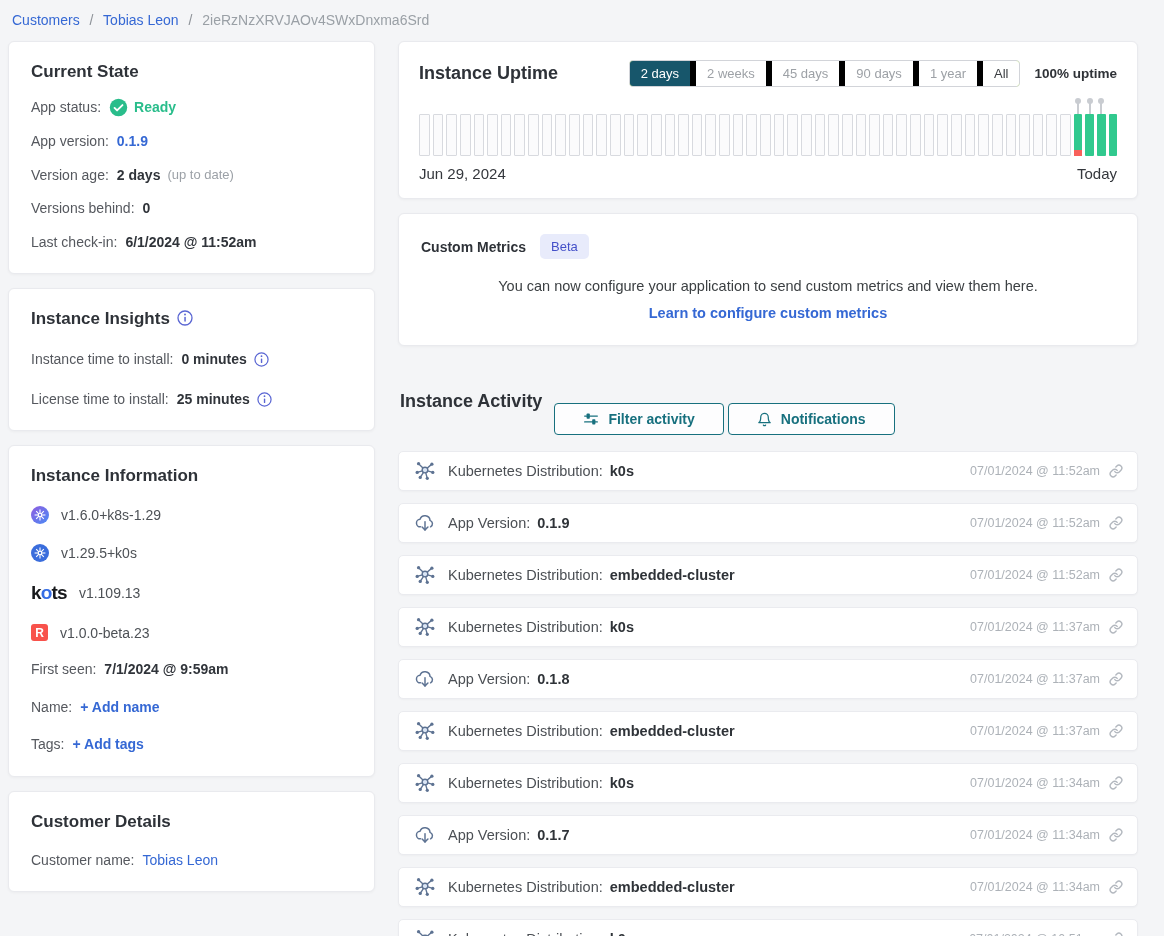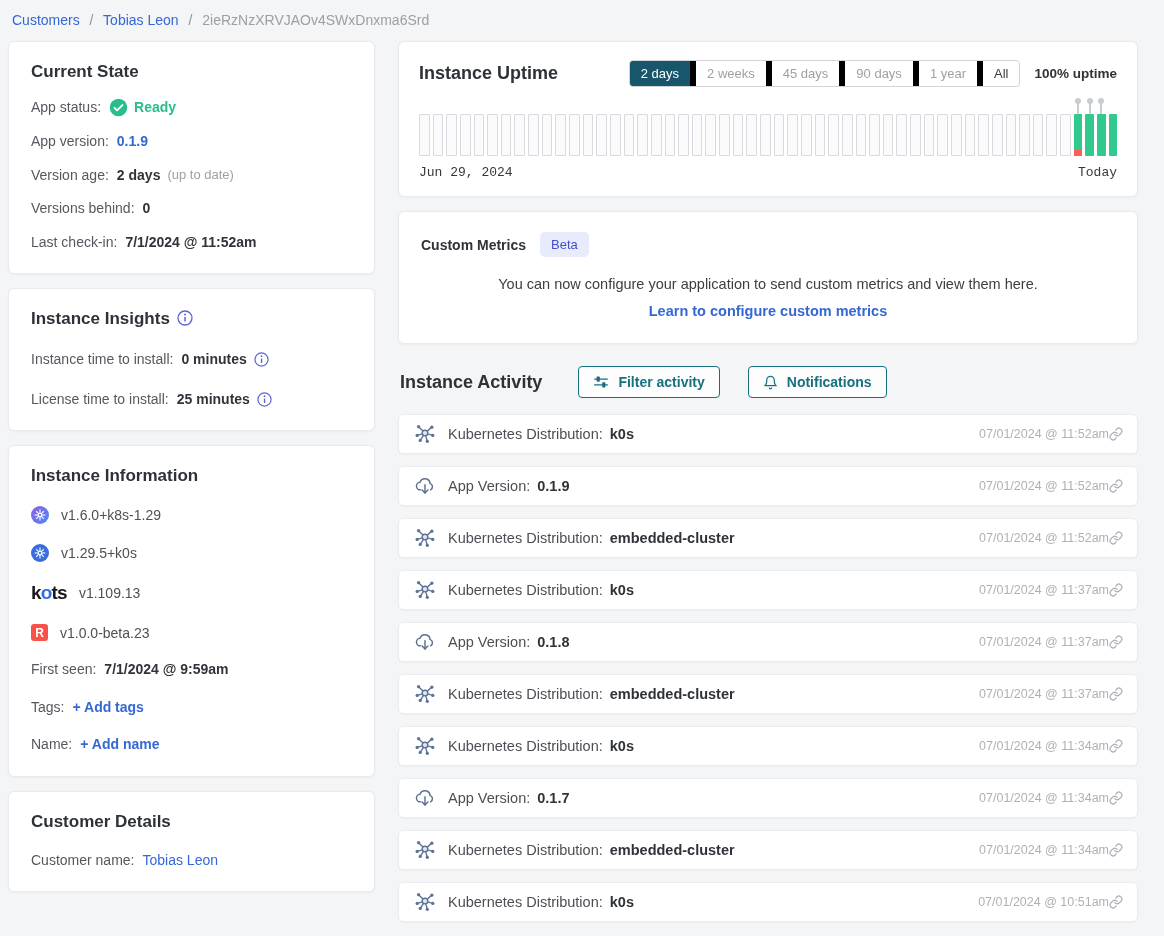--- a/index.html
+++ b/index.html
@@ -73,47 +73,47 @@
   .segment.all { color:#3a3d41; }
   .uptime-summary { margin-left:14px; font-size:13.5px; font-weight:700; color:#2f3237; white-space:nowrap; }
 
   .uptime-bars { display:flex; gap:3px; height:42px; margin-top:27px; align-items:flex-end; }
   .bar { flex:1; height:42px; background:#fbfbfc; border:1px solid #d8dadf; border-radius:1px; position:relative; }
   .bar.up { background:var(--green-bar); border:none; }
   .bar.incident::after { content:""; position:absolute; left:0; right:0; bottom:0; height:6px; background:var(--red); }
   .bar-marker { position:absolute; bottom:100%; left:50%; width:2px; height:11px; margin-left:-1px; background:#c9ccd1; }
   .bar-marker::before { content:""; position:absolute; top:-5px; left:50%; margin-left:-3px; width:6px; height:6px;
                         border-radius:50%; background:#c9ccd1; }
-  .uptime-x { display:flex; justify-content:space-between; margin-top:9px; font-size:13px; color:#34373c;font-family:Liberation Mono, monospace; }
+  .uptime-x { display:flex; justify-content:space-between; margin-top:9px; font-size:15px; color:#34373c; }
 
   
   .metrics-card { margin-top:14px; padding:20px 22px 24px 22px; }
   .metrics-title-row { display:flex; align-items:center; }
   .metrics-title { font-size:14px; font-weight:700; color:#2e3238; }
   .beta-badge { margin-left:14px; background:var(--badge-bg); color:var(--badge-text); font-size:13px;
                 padding:5px 11px; border-radius:5px; }
   .metrics-desc { text-align:center; margin-top:19px; font-size:14.5px; color:#3c4043; }
   .metrics-link { display:block; text-align:center; margin-top:11px; font-size:14.5px; font-weight:700; color:var(--link); }
 
   
-  .activity-header { display:flex; align-items:center; margin:22px 0 16px 2px; gap:28px; }
+  .activity-header { display:flex; align-items:center; margin:22px 0 16px 2px; gap:4px; }
   .activity-title { font-size:18px; font-weight:700; color:#2e3238; margin-right:8px; }
   .outline-btn {
     display:inline-flex; align-items:center; gap:9px; border:1px solid var(--teal); color:var(--teal);
-    background:#fdfdfe; border-radius:4px; padding:7px 14px; font-size:14px; font-weight:700;
-    cursor:pointer; font-family:inherit;
+    background:#fdfdfe; border-radius:4px; padding:7px 28px; font-size:14px; font-weight:700;
+    cursor:pointer; font-family:inherit;margin-top:35px;
   }
   .activity-row {
     display:flex; align-items:center; background:#fff; border:1px solid #eaebef; border-radius:5px;
     height:40px; padding:0 14px; margin-bottom:12px; box-shadow:0 1px 2px rgba(0,0,0,.03);
   }
   .act-icon { display:inline-flex; width:24px; justify-content:center; flex:none; }
   .act-label { margin-left:11px; font-size:14.5px; color:#4b4f54; }
   .act-value { margin-left:7px; font-size:14.5px; font-weight:700; color:#2f3338; }
-  .act-right { margin-left:auto; display:flex; align-items:flex-end; }
+  .act-right { margin-left:auto; display:flex; align-items:flex-end; gap:9px; }
   .act-time { font-size:12.5px; color:#adb2b8; }
   .act-link { display:inline-flex; cursor:pointer; }
 </style>
 </head>
 <body>
 
 <div class="page">
 
   <div class="breadcrumb">
     <a class="crumb-link">Customers</a>
@@ -147,21 +147,21 @@
           <span class="kv-label">Version age:</span>
           <span class="kv-value">2 days</span>
           <span class="kv-note">(up to date)</span>
         </div>
         <div class="kv-row">
           <span class="kv-label">Versions behind:</span>
           <span class="kv-value">0</span>
         </div>
         <div class="kv-row">
           <span class="kv-label">Last check-in:</span>
-          <span class="kv-value">7/1/2024 @ 11:52am</span>
+          <span class="kv-value">6/1/2024 @ 11:52am</span>
         </div>
       </div>
 
       <div class="card left-card insights">
         <div class="card-title">
           <span>Instance Insights</span><span class="info-icon">
               <svg width="16" height="16" viewBox="0 0 16 16">
                 <circle cx="8" cy="8" r="7" fill="none" stroke="#5a66d3" stroke-width="1.3"></circle>
                 <rect x="7.3" y="6.8" width="1.5" height="5" rx="0.7" fill="#5a66d3"></rect>
                 <circle cx="8" cy="4.5" r="0.95" fill="#5a66d3"></circle>
@@ -248,26 +248,26 @@
           </span>
           <span>v1.0.0-beta.23</span>
         </div>
 
 
         <div class="kv-row">
           <span class="kv-label">First seen:</span>
           <span class="kv-value">7/1/2024 @ 9:59am</span>
         </div>
         <div class="kv-row">
+          <span class="kv-label">Name:</span>
+          <a class="link bold">+ Add name</a>
+        </div>
+        <div class="kv-row">
           <span class="kv-label">Tags:</span>
           <a class="link bold">+ Add tags</a>
-        </div>
-        <div class="kv-row">
-          <span class="kv-label">Name:</span>
-          <a class="link bold">+ Add name</a>
         </div>
       </div>
 
       <div class="card left-card">
         <div class="card-title">Customer Details</div>
         <div class="kv-row" style="margin-top:20px;">
           <span class="kv-label">Customer name:</span>
           <a class="link">Tobias Leon</a>
         </div>
 

